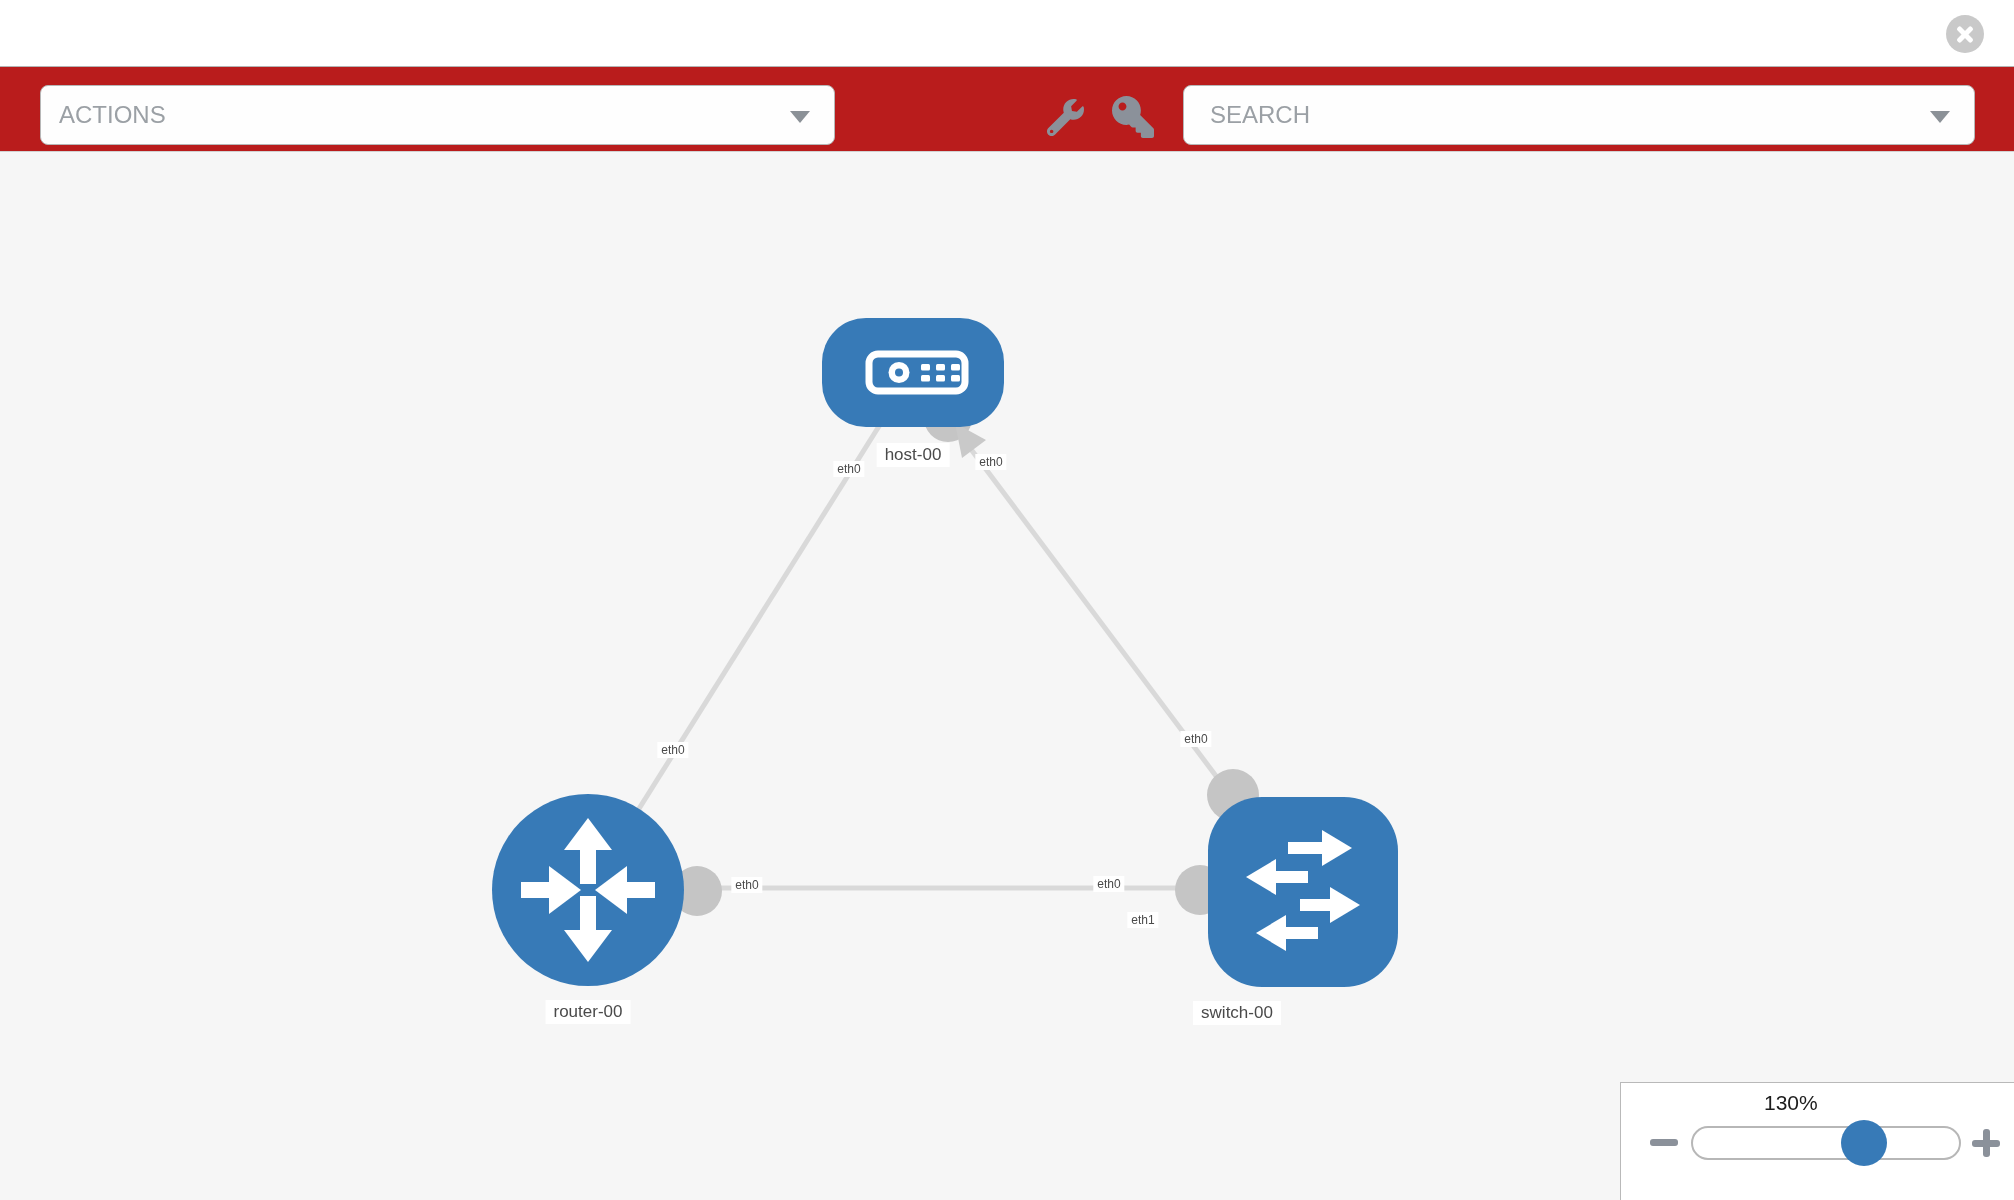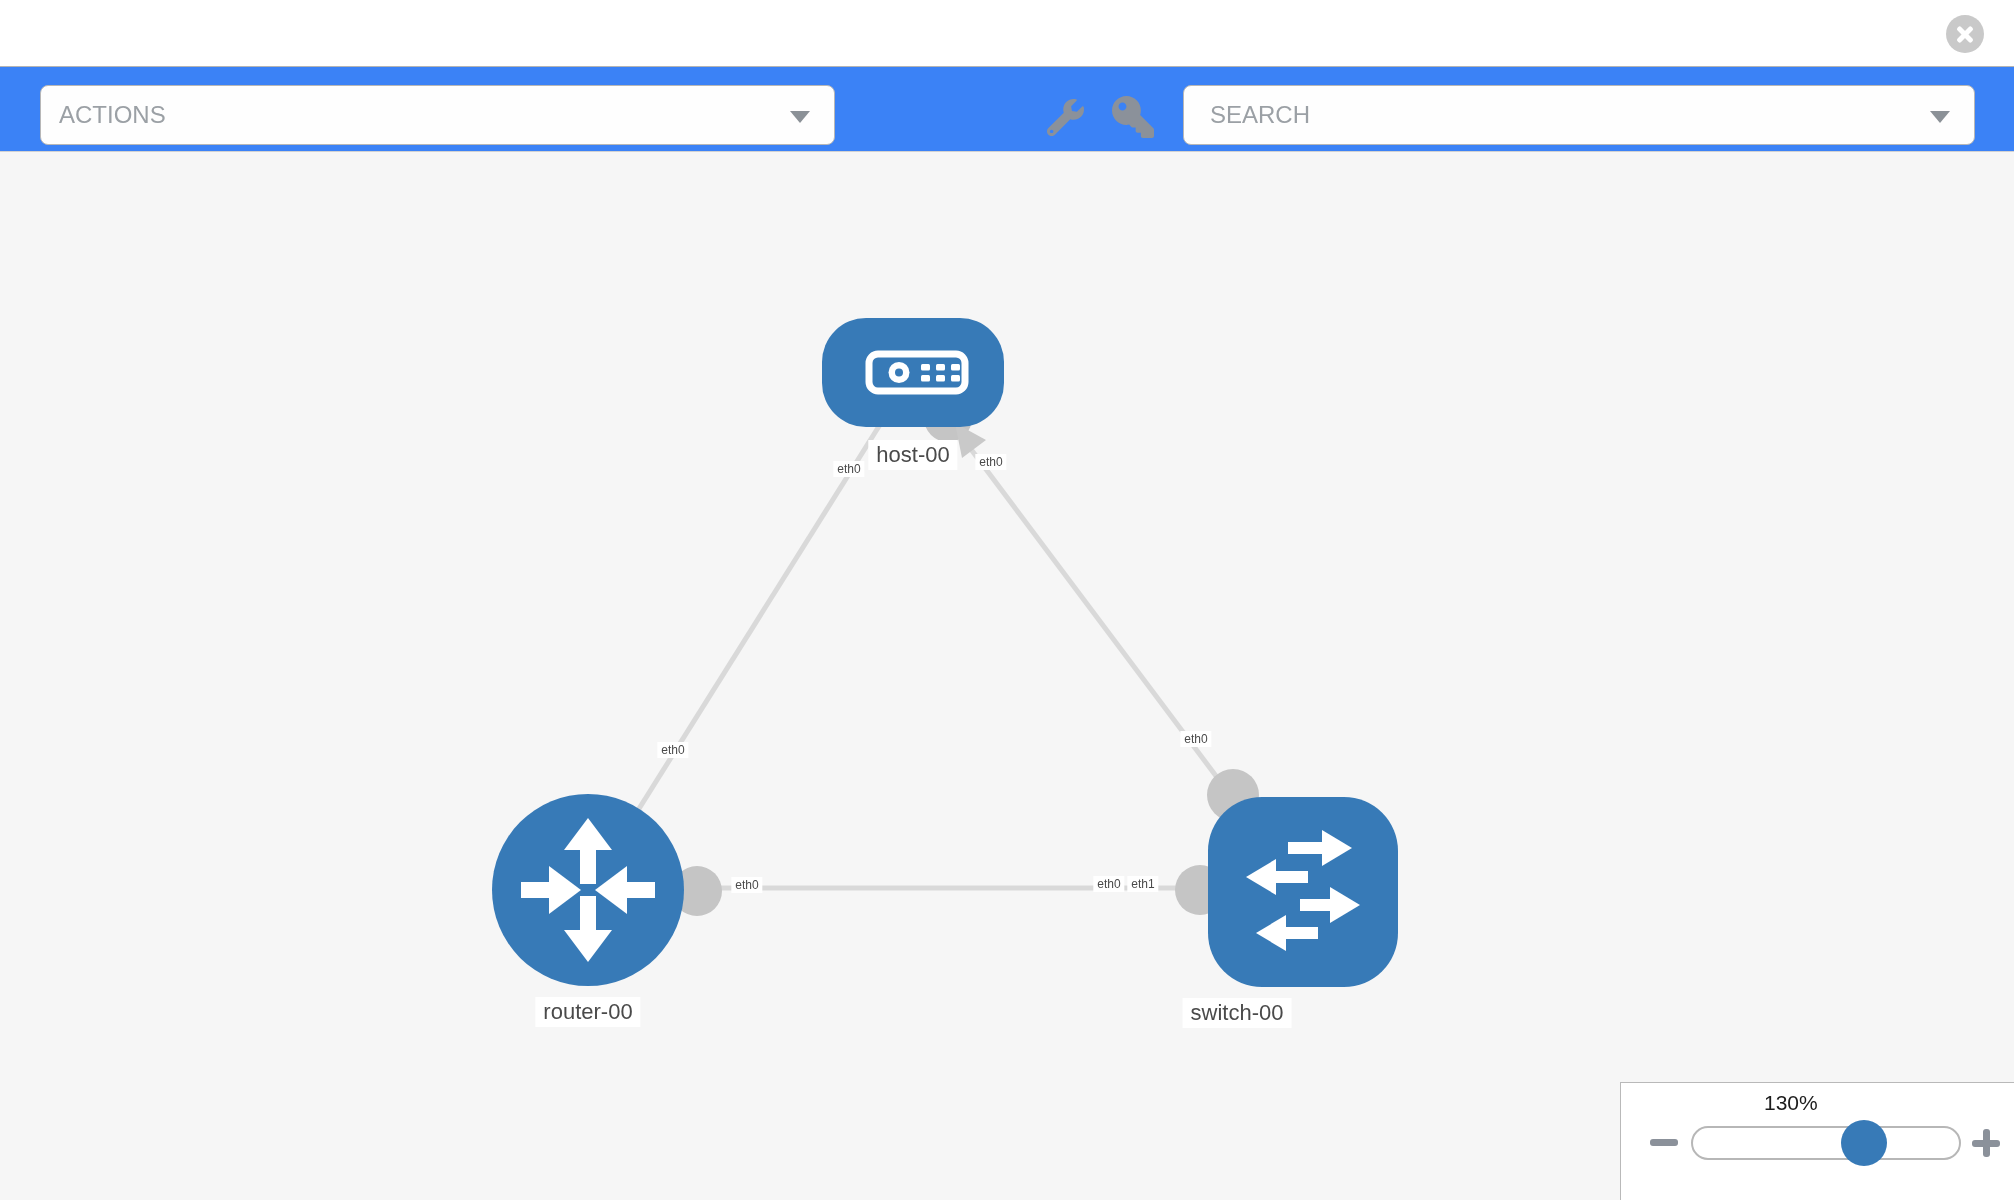--- a/index.html
+++ b/index.html
@@ -9,37 +9,37 @@
   
   .header { position:absolute; top:0; left:0; width:2014px; height:66px; background:#ffffff; z-index:10; }
   .title { position:absolute; left:40px; top:0; height:66px; line-height:66px; font-size:27px; font-weight:bold; color:#4e5256; letter-spacing:.2px; }
   .title .sep { margin:0 12px; }
   .close-btn { position:absolute; right:30px; top:15px; width:38px; height:38px; border-radius:50%; background:#c9c9c9; cursor:pointer; }
   .close-btn .xbar { position:absolute; left:9px; top:16.5px; width:20px; height:5px; border-radius:2px; background:#ffffff; }
   .close-btn .xbar.a { transform:rotate(45deg); }
   .close-btn .xbar.b { transform:rotate(-45deg); }
 
   
-  .toolbar { position:absolute; top:66px; left:0; width:2014px; height:86px; background:#3b82f6; border-top:1px solid #b4b4b4; border-bottom:1px solid #d2d2d2; z-index:10; }
+  .toolbar { position:absolute; top:66px; left:0; width:2014px; height:86px; background:#b91c1c; border-top:1px solid #b4b4b4; border-bottom:1px solid #d2d2d2; z-index:10; }
   .combo { position:absolute; top:18px; height:60px; background:#fefefe; border:1px solid #b7b7b7; border-radius:8px; color:#9ba0a5; font-size:24px; line-height:58px; padding-left:18px; cursor:pointer; }
   .combo-actions { left:40px; width:795px; }
   .combo-search { left:1183px; width:792px;padding-left:26px; }
   .caret { position:absolute; top:25px; width:0; height:0; border-left:10px solid transparent; border-right:10px solid transparent; border-top:12px solid #8b9197; }
   .combo-actions .caret { right:24px; }
   .combo-search .caret { right:24px; }
   .tool-icon { position:absolute; cursor:pointer; }
   .tool-icon svg { display:block; }
   .icon-wrench { left:1047px; top:32px; }
   .icon-key { left:1112px; top:29px; }
 
   
   .canvas { position:absolute; top:153px; left:0; width:2014px; height:1047px; background:#f6f6f6; z-index:1; }
   .topo-svg { position:absolute; top:0; left:0; z-index:1; }
   .chip { position:absolute; transform:translate(-50%,-50%); background:#ffffff; color:#4a4a4a; white-space:nowrap; z-index:3; }
-  .node-label { font-size:22px; padding:2px 8px; }
+  .node-label { font-size:17px; padding:2px 8px; }
   .if-label { font-size:12px; padding:1px 4px; }
   .if-under { z-index:2; }
   .if-over { z-index:3; }
 
   
   .zoom-panel { position:absolute; left:1620px; top:1082px; width:396px; height:120px; background:#ffffff; border:1px solid #b9b9b9; z-index:5; }
   .zoom-level { position:absolute; left:143px; top:8px; width:120px; font-size:21px; color:#1d1d1d; }
   .zoom-minus { position:absolute; left:29px; top:56px; width:28px; height:7px; border-radius:3px; background:#8b919a; cursor:pointer; }
   .zoom-track { position:absolute; left:70px; top:43px; width:270px; height:34px; border:2px solid #b7b7b7; border-radius:17px; background:#ffffff; cursor:pointer; }
   .zoom-thumb { position:absolute; left:220px; top:37px; width:46px; height:46px; border-radius:50%; background:#377ab7; cursor:grab; }
@@ -146,21 +146,21 @@
   </svg>
 </div>
 
 <div class="chip node-label" style="left:913px; top:455px;">host-00</div>
 <div class="chip if-label" style="left:849px; top:469px;">eth0</div>
 <div class="chip if-label" style="left:991px; top:462px;">eth0</div>
 <div class="chip if-label" style="left:673px; top:750px;">eth0</div>
 <div class="chip if-label" style="left:1196px; top:739px;">eth0</div>
 <div class="chip if-label" style="left:747px; top:885px;">eth0</div>
 <div class="chip if-label if-under" style="left:1109px; top:884px;">eth0</div>
-<div class="chip if-label if-over" style="left:1143px; top:884px;text-align:right;">eth1</div>
+<div class="chip if-label if-over" style="left:1143px; top:920px;text-align:right;">eth1</div>
 <div class="chip node-label" style="left:588px; top:1012px;">router-00</div>
 <div class="chip node-label" style="left:1237px; top:1013px;text-align:center;">switch-00</div>
 
 <div class="zoom-panel">
   <div class="zoom-level">130%</div>
   <div class="zoom-minus"></div>
   <div class="zoom-track"></div>
   <div class="zoom-thumb"></div>
   <div class="zoom-plus">
     <span class="pbar-h"></span>

